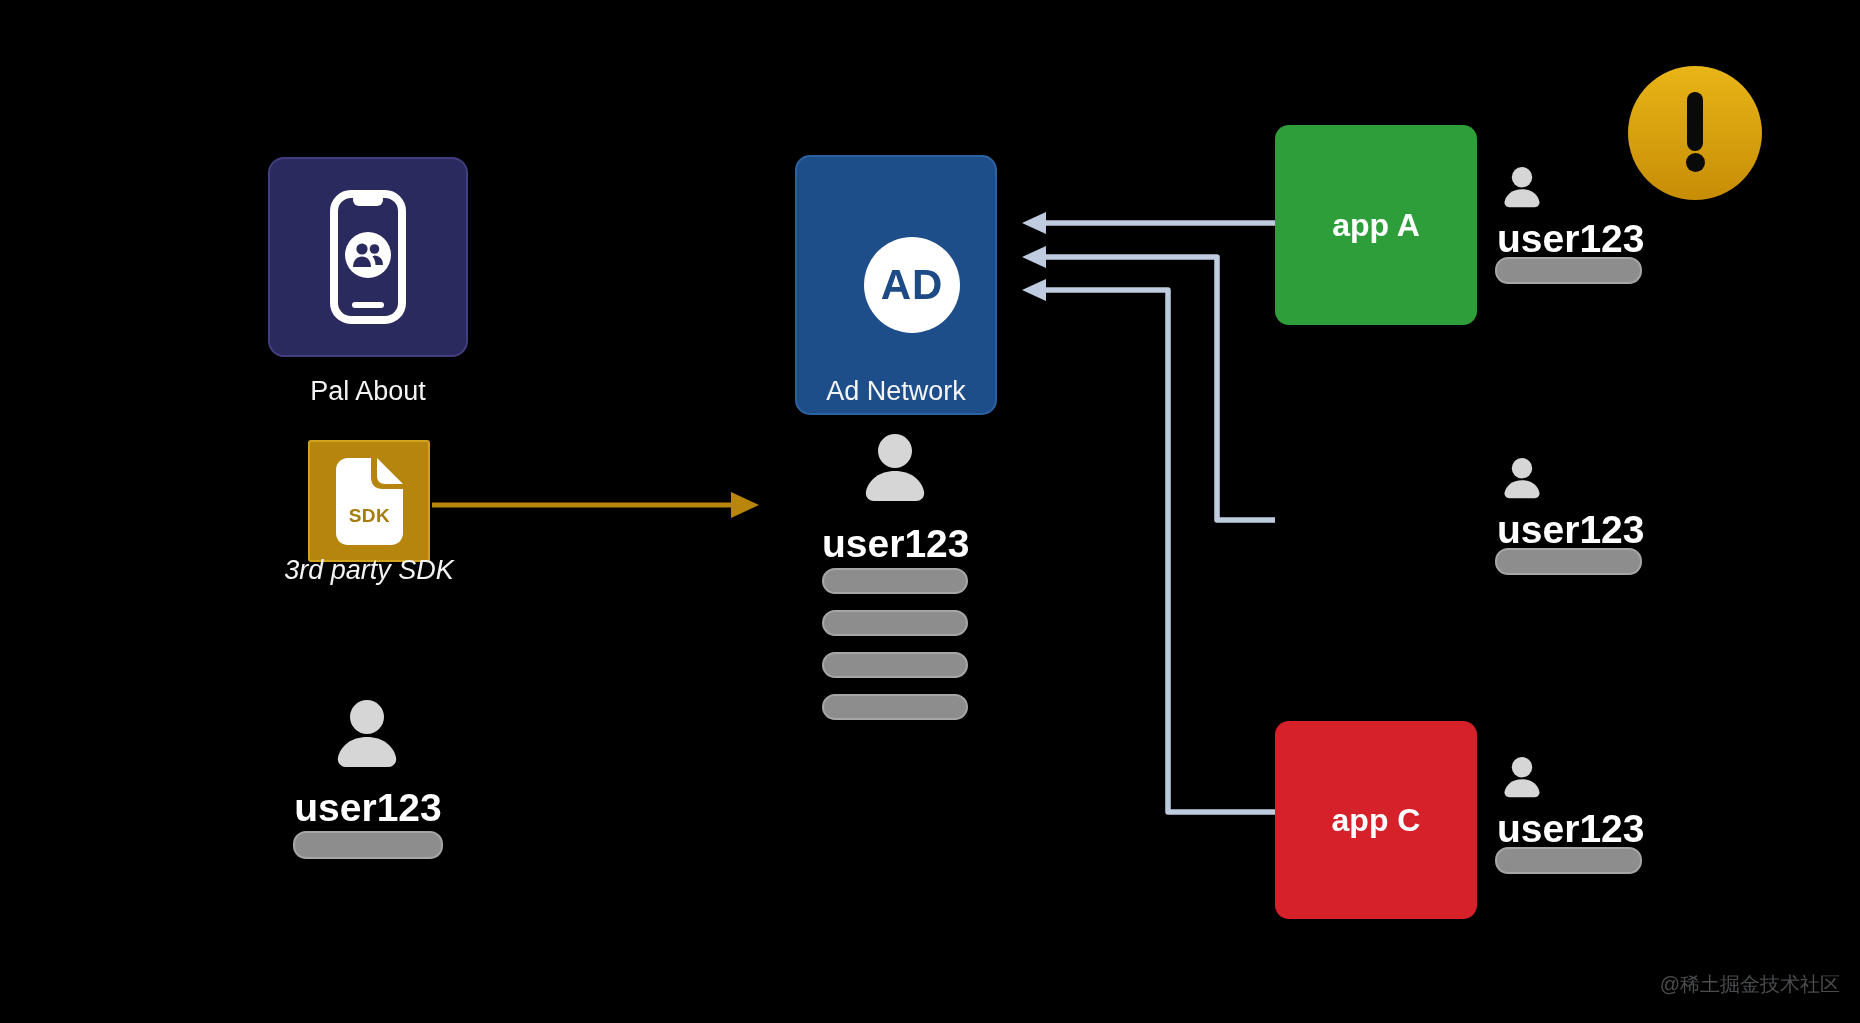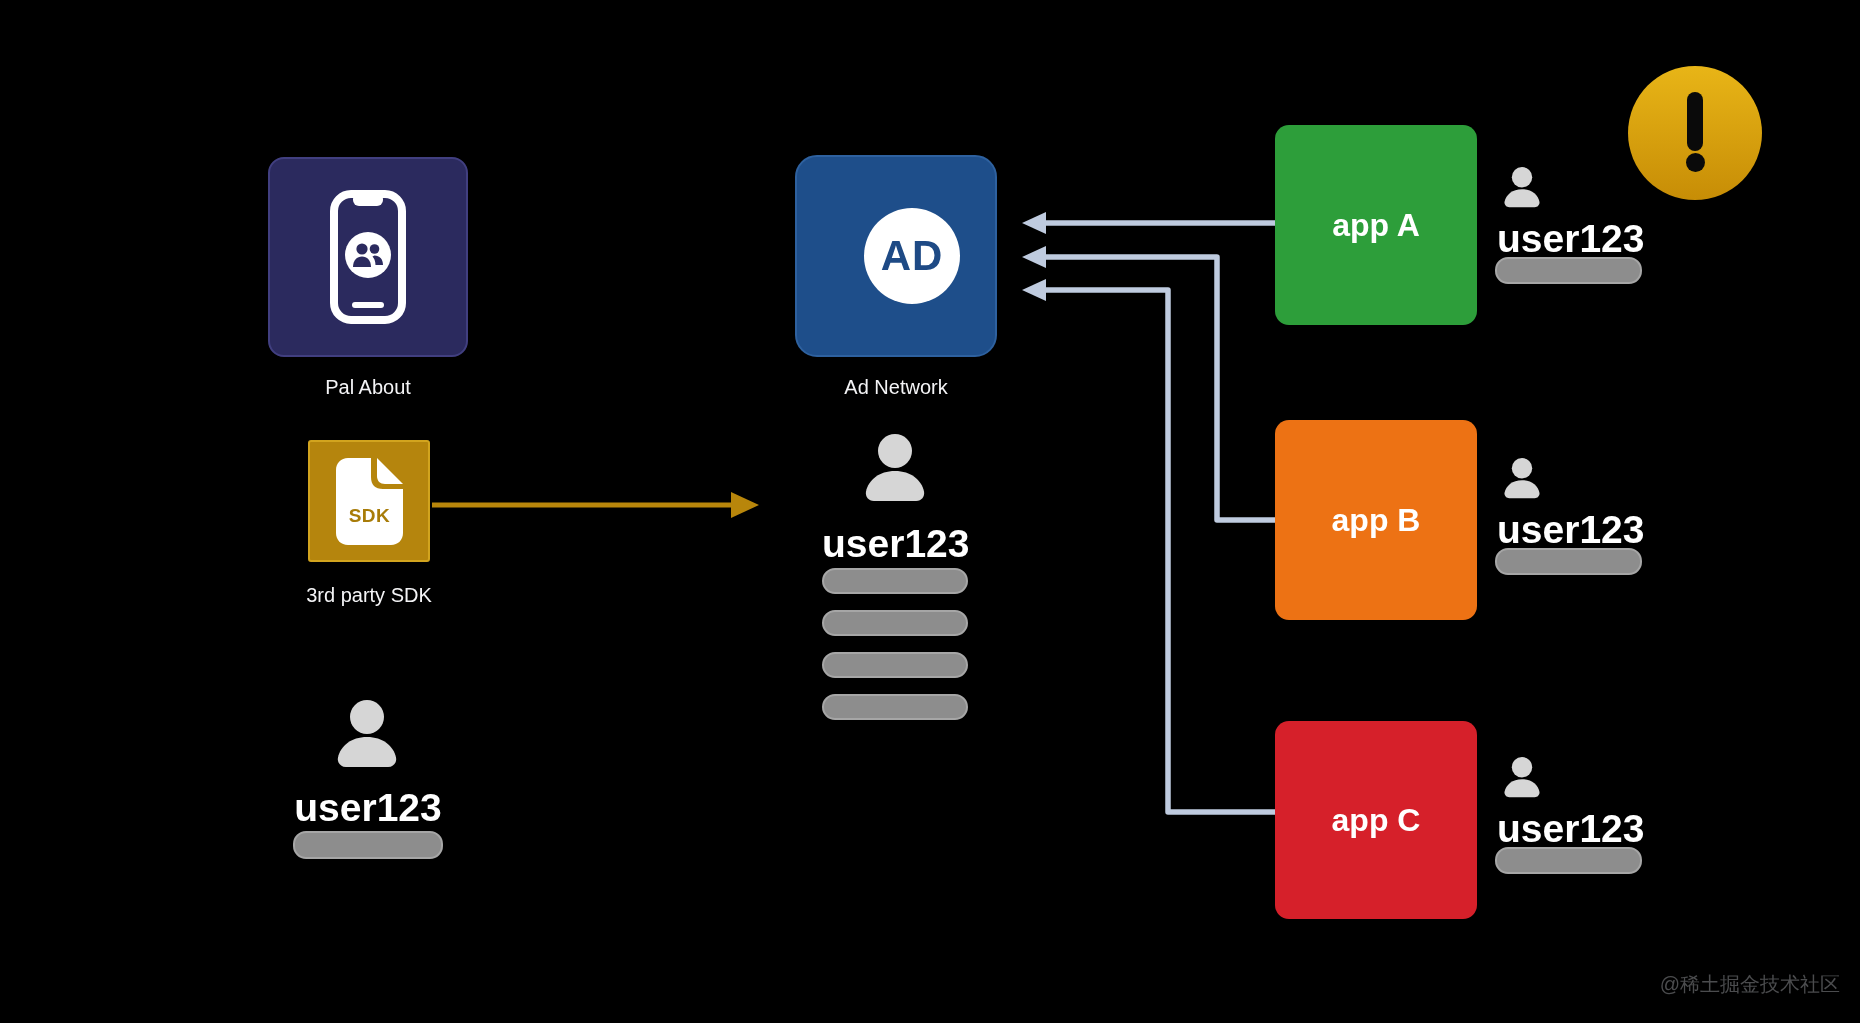--- a/index.html
+++ b/index.html
@@ -9,32 +9,32 @@
   .conn{fill:none;stroke:var(--connector);stroke-width:5.5;stroke-linejoin:round;}
   .conn-head{fill:var(--connector);}
   .gold-line{fill:none;stroke:var(--sdk_arrow);stroke-width:5;}
   .gold-head{fill:var(--sdk_arrow);}
 
   .box{position:absolute;display:flex;align-items:center;justify-content:center;box-sizing:border-box;}
   .pal{left:268px;top:157px;width:200px;height:200px;border-radius:16px;
        background:var(--pal_box);border:2px solid var(--pal_border);}
   .sdkbox{left:308px;top:440px;width:122px;height:122px;border-radius:3px;
        background:var(--sdk_box);border:2px solid var(--sdk_border);}
-  .adbox{left:795px;top:155px;width:202px;height:202px;border-radius:22px;
+  .adbox{left:795px;top:155px;width:202px;height:260px;border-radius:15px;
        background:var(--ad_box);border:2px solid var(--ad_border);padding-left:32px;}
   .appbox{left:1275px;width:202px;border-radius:14px;}
   .appA{top:125px;height:200px;background:var(--app_a);}
   .appB{top:420px;height:200px;background:var(--app_b);}
   .appC{top:721px;height:198px;background:var(--app_c);}
   .app-label{color:#ffffff;font-size:32px;font-weight:600;}
 
   .node-label{position:absolute;transform:translateX(-50%);color:var(--label_text);
-       font-size:20px;font-weight:500;white-space:nowrap;}
+       font-size:27px;font-weight:500;white-space:nowrap;}
   .lbl-pal{left:368px;top:376px;}
-  .lbl-sdk{left:369px;top:584px;}
+  .lbl-sdk{left:369px;top:555px;font-style:italic;}
   .lbl-ad{left:896px;top:376px;text-align:center;}
 
   .ad-circle{width:96px;height:96px;border-radius:50%;background:#ffffff;
        display:flex;align-items:center;justify-content:center;}
   .ad-logo{color:var(--ad_text);font-size:42px;font-weight:700;letter-spacing:1px;}
 
   .sdk-file-text{fill:var(--sdk_text);font-size:19px;font-weight:700;letter-spacing:.5px;
        font-family:"Liberation Sans",sans-serif;}
   .phone-people{fill:var(--pal_box);}
 
@@ -126,23 +126,20 @@
   <div class="box adbox">
     <div class="ad-circle">
       <span class="ad-logo">AD</span>
     </div>
   </div>
   <div class="node-label lbl-ad">Ad Network</div>
 
   <div class="box appbox appA">
     <span class="app-label">app A</span>
   </div>
-  <div class="box appbox appB">
-    <span class="app-label">app B</span>
-  </div>
   <div class="box appbox appC">
     <span class="app-label">app C</span>
   </div>
 
   <div class="user-cluster um">
     <svg class="uc-icon uc-icon-lg" viewBox="0 0 70 70">
       <circle cx="35" cy="17" r="17"></circle>
       <path d="M35 37 C19 37 8.5 46 6 57.5 C5 62.5 8.6 67 13.8 67 H56.2 C61.4 67 65 62.5 64 57.5 C61.5 46 51 37 35 37 Z"></path>
     </svg>
     <div class="user-name">user123</div>

